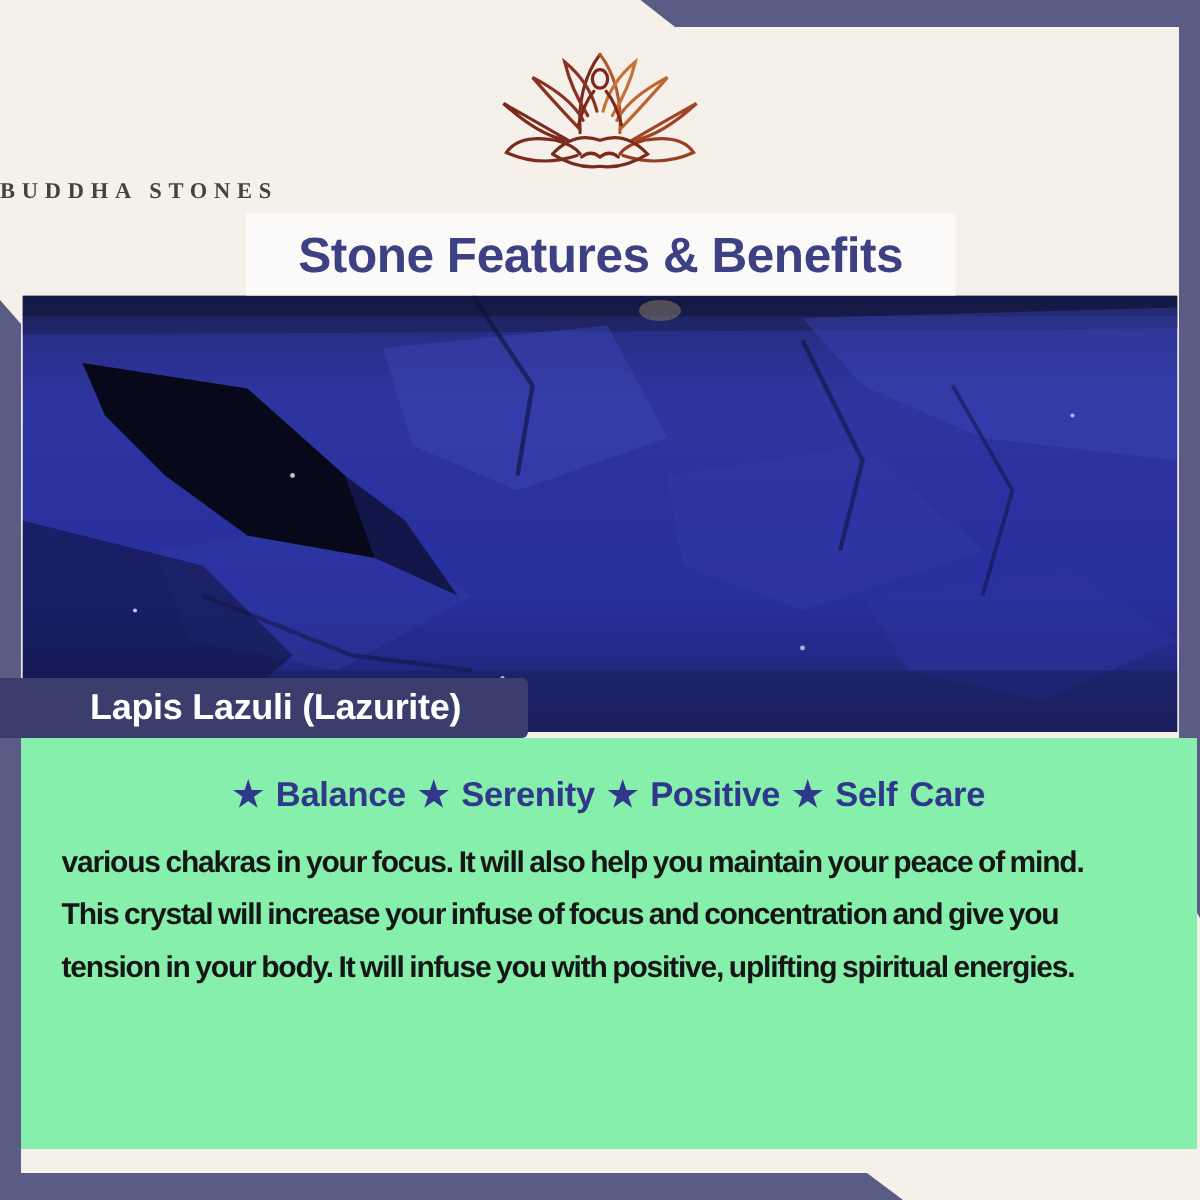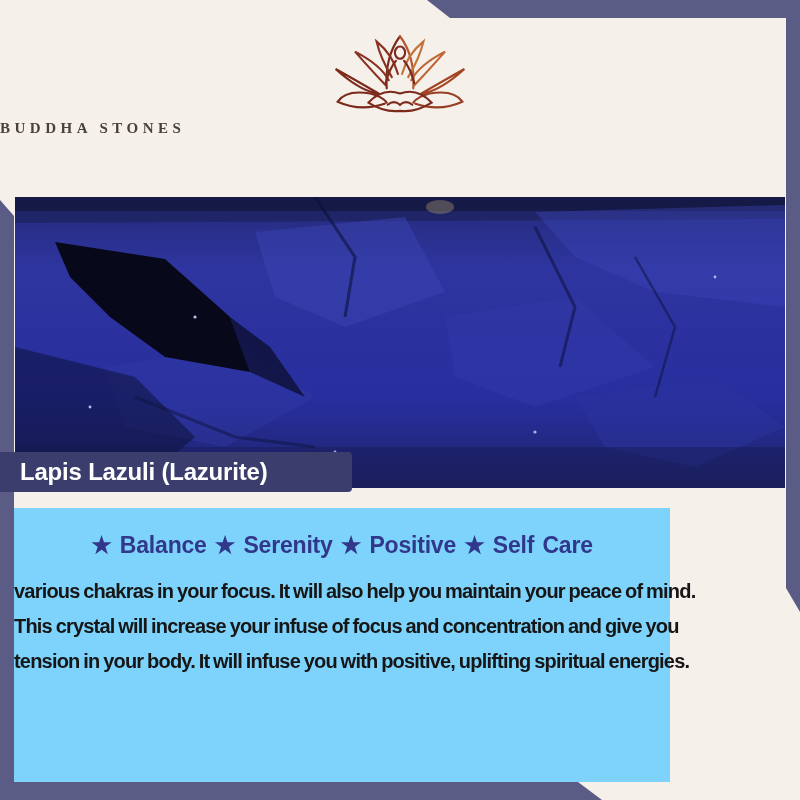--- a/index.html
+++ b/index.html
@@ -37,30 +37,30 @@
   }
 
   
   .stone{position:absolute;left:15px;top:197px;width:770px;height:291px;z-index:2;}
 
   
   .caption-band{
     position:absolute;left:0;top:452px;width:352px;height:40px;
     background:#3b3e6c;border-radius:0 4px 4px 0;z-index:4;
     display:flex;align-items:center;
-    padding-left:20px;box-sizing:border-box;
+    padding-left:60px;box-sizing:border-box;
   }
   .caption-band span{
     color:#ffffff;font-size:24px;font-weight:700;letter-spacing:-0.2px;
   }
 
   
   .card{
-    position:absolute;left:14px;top:508px;width:656px;height:274px;
-    background:#7dd3fc;z-index:2;
+    position:absolute;left:14px;top:492px;width:784px;height:274px;
+    background:#86efac;z-index:2;
   }
   .features-line{
     margin-top:24px;text-align:center;
     color:#31378a;font-size:23px;font-weight:700;
     letter-spacing:-0.2px;word-spacing:2px;
   }
   .paragraph{
     margin:15px auto 0 auto;width:730px;
     color:#161616;
   }
@@ -105,20 +105,23 @@
       <path d="M71,36 C66,42 63,50 61,58" stroke="#7c2a1c"></path>
       <path d="M79,36 C84,42 87,50 89,58" stroke="#7c2a1c"></path>
       <path d="M44,77 Q58,62 75,68 Q92,62 106,77 Q90,87 75,85 Q60,87 44,77" stroke="#7c2a1c"></path>
       <path d="M63,79 Q69,74 75,79" stroke="#7c2a1c"></path>
       <path d="M75,79 Q81,74 87,79" stroke="#7c2a1c"></path>
     </g>
   </svg>
 
   <div class="brand-name">BUDDHA STONES</div>
 
+  <div class="title-band">
+    <h1>Stone Features &amp; Benefits</h1>
+  </div>
 
   <svg class="stone" viewBox="0 0 770 291" preserveAspectRatio="none">
     <defs>
       <linearGradient id="stoneBase" x1="0" y1="0" x2="0" y2="1">
         <stop offset="0" stop-color="#252a78"></stop>
         <stop offset="0.25" stop-color="#2e35a0"></stop>
         <stop offset="0.7" stop-color="#272e9e"></stop>
         <stop offset="1" stop-color="#1d2366"></stop>
       </linearGradient>
     </defs>

